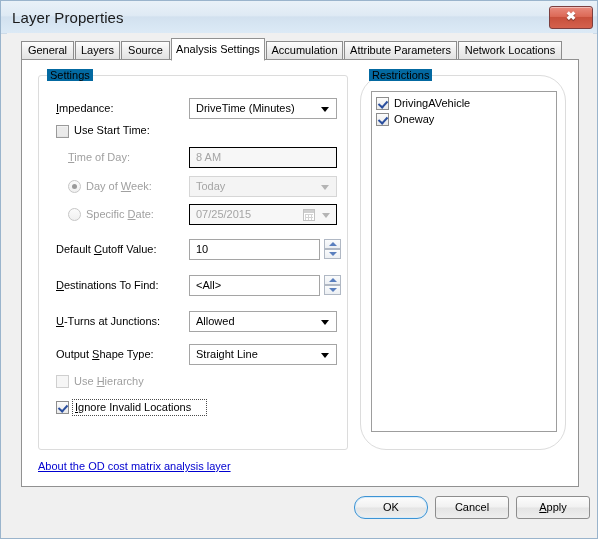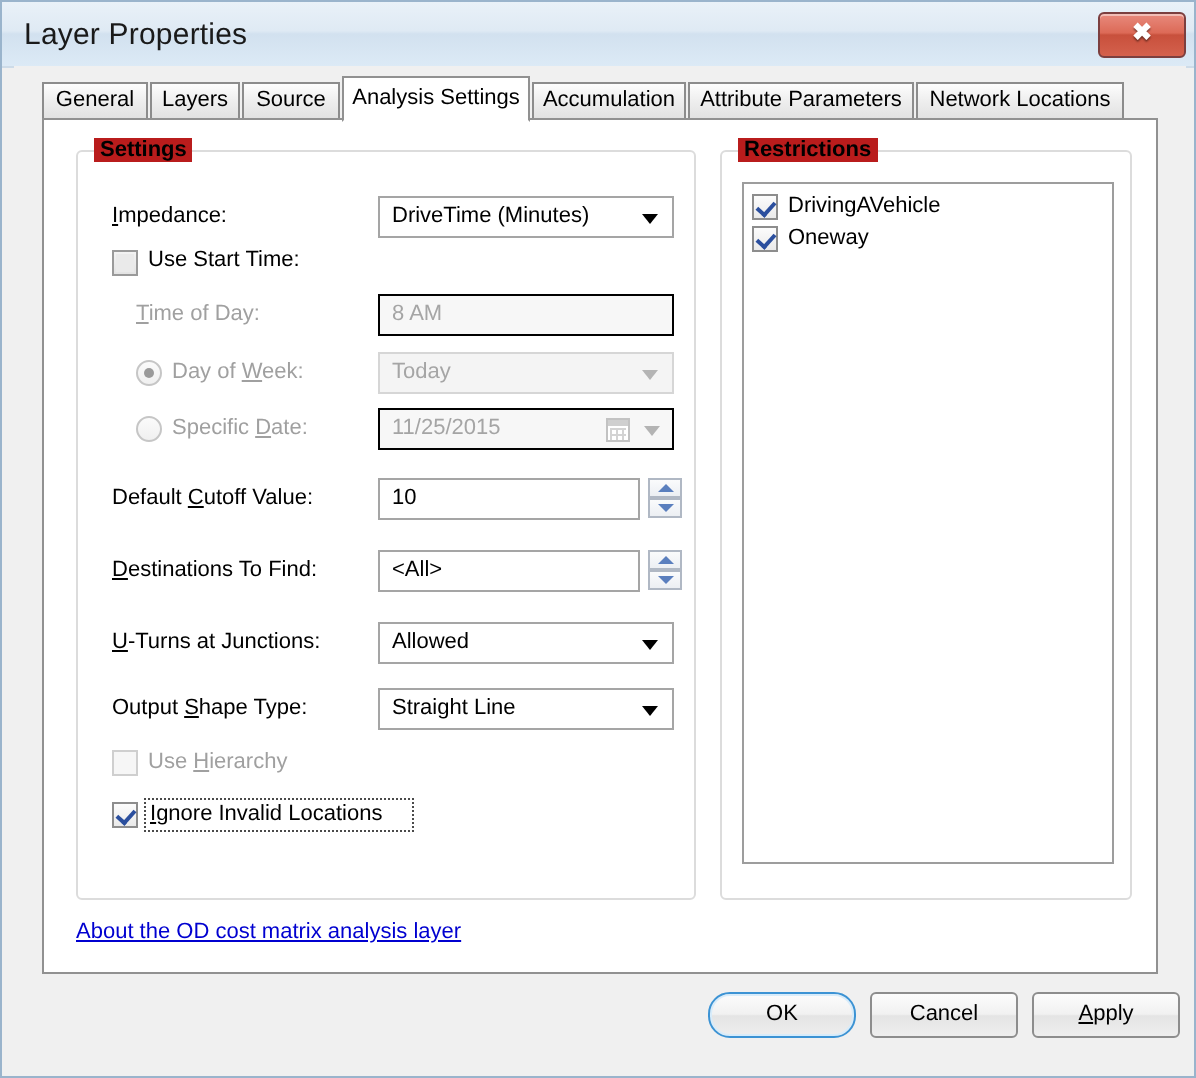--- a/index.html
+++ b/index.html
@@ -105,34 +105,33 @@
   
   .groupbox {
     position: absolute;
     box-sizing: border-box;
     border: 1px solid #dcdcdc;
     border-radius: 3px;
   }
   .groupbox > .gb-title {
     position: absolute;
     top: -7px; left: 8px;
-    background: #b91c1c;
+    background: #0369a1;
     padding: 0 3px;
     font-size: 11px;
     color: #000;
     white-space: nowrap;
-    font-weight: bold;
   }
   #settings-group {
     left: 16px; top: 15px;
     width: 310px; height: 375px;
   }
   #restrictions-group {
     left: 338px; top: 15px;
-    width: 206px; height: 375px;
+    width: 206px; height: 375px; border-radius: 26px;
   }
   
   .fld-label {
     position: absolute;
     font-size: 11px;
     color: #000;
     white-space: nowrap;
   }
   .fld-label.disabled { color: #a0a0a0; }
   .ul { text-decoration: underline; }
@@ -414,21 +413,21 @@
         <div class="radio selected" style="left:29px; top:104px;"></div>
         <div class="fld-label disabled" style="left:47px; top:104px;">Day of <span class="ul">W</span>eek:</div>
         <div class="combo disabled" style="left:150px; top:100px; width:148px;">
           <span class="val">Today</span>
           <span class="arrow"></span>
         </div>
 
         <div class="radio" style="left:29px; top:132px;"></div>
         <div class="fld-label disabled" style="left:47px; top:132px;">Specific <span class="ul">D</span>ate:</div>
         <div class="textbox disabled datebox" style="left:150px; top:128px; width:148px;">
-          <span class="val">11/25/2015</span>
+          <span class="val">07/25/2015</span>
           <span class="cal-icon"></span>
           <span class="arrow"></span>
         </div>
 
         <div class="fld-label" style="left:17px; top:167px;">Default <span class="ul">C</span>utoff Value:</div>
         <div class="textbox" style="left:150px; top:163px; width:131px;">
           <span class="val">10</span>
         </div>
         <div class="spinner" style="left:285px; top:163px;">
           <span class="sp-btn sp-up">

